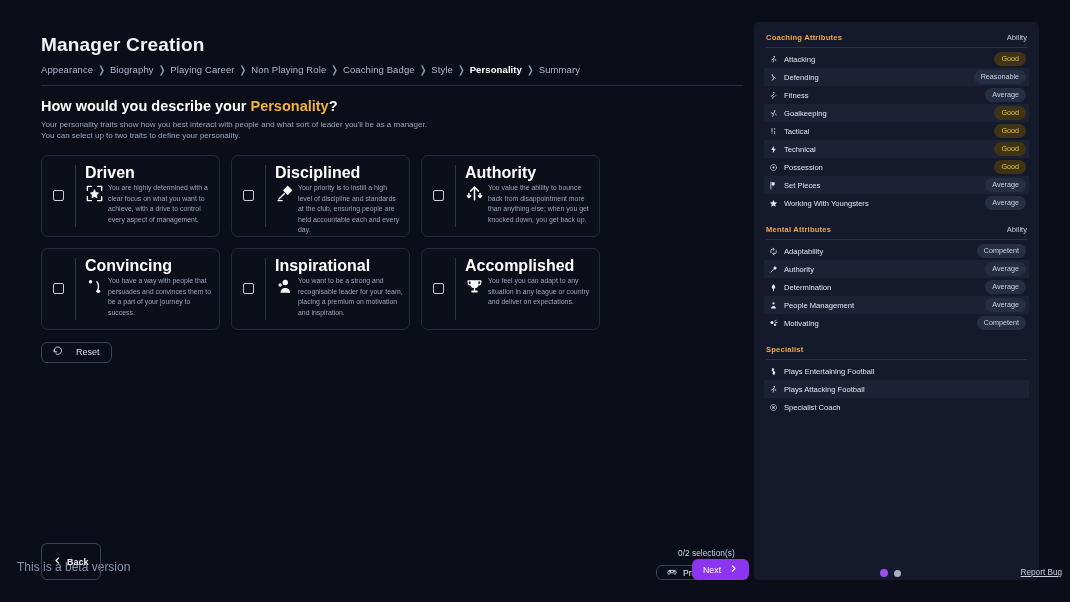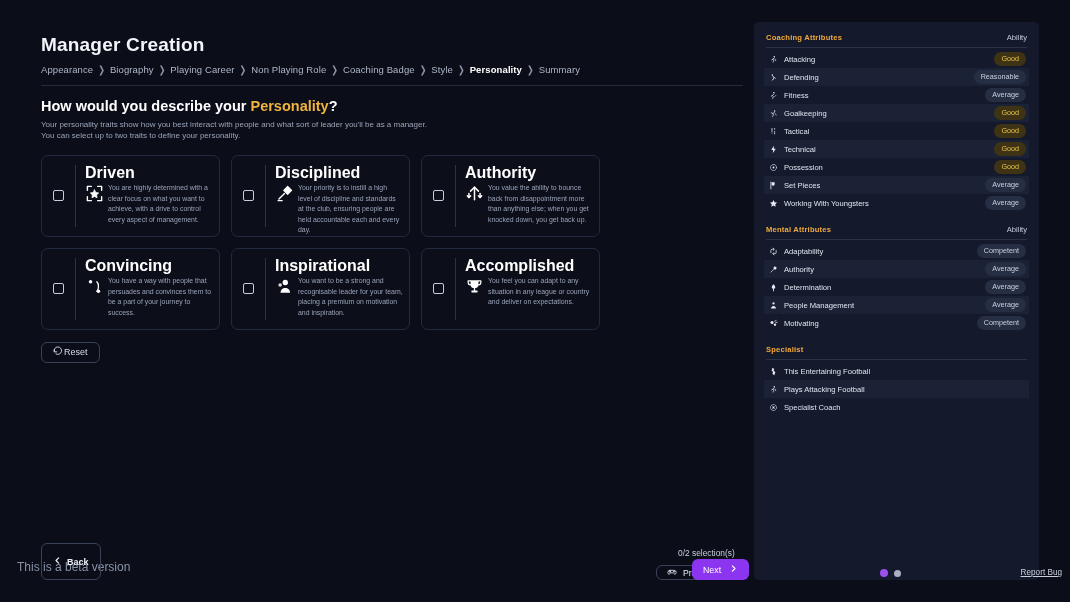--- a/index.html
+++ b/index.html
@@ -134,21 +134,21 @@
     font-size: 6.9px;
     line-height: 1.52;
     color: #9aa3b8;
     flex: 1;
   }
 
   .reset-btn {
     margin-top: 12px;
     display: inline-flex;
     align-items: center;
-    gap: 1px;
+    gap: 13px;
     height: 21px;
     padding: 0 11px;
     border: 1px solid #3a4258;
     border-radius: 6px;
     background: transparent;
     color: #d7dceb;
     font-size: 9px;
     font-family: "Liberation Sans", sans-serif;
     cursor: pointer;
   }
@@ -695,21 +695,21 @@
       <span class="sec-title">Specialist</span>
     </div>
     <div class="sec-underline"></div>
     <div id="tendencies-list">
         <div class="tend-row">
           <span class="attr-icon">
             <svg viewBox="0 0 24 24" fill="none" stroke="currentColor" stroke-width="1" stroke-linecap="round" stroke-linejoin="round">
               <path d="M9 2l5 3-2 5 5 3-3 9-5-4 2-5-4-3z" fill="currentColor" stroke="none"></path>
             </svg>
           </span>
-          <span class="tend-label">This Entertaining Football</span>
+          <span class="tend-label">Plays Entertaining Football</span>
         </div>
         <div class="tend-row alt">
           <span class="attr-icon">
             <svg viewBox="0 0 24 24" fill="none" stroke="currentColor" stroke-width="2" stroke-linecap="round" stroke-linejoin="round">
               <circle cx="14" cy="4.5" r="2" fill="currentColor" stroke="none"></circle>
               <path d="M14 8l-3.5 3 2 3-1.5 5M10.5 11L7 13M16 11l2 4" stroke-width="2"></path>
             </svg>
           </span>
           <span class="tend-label">Plays Attacking Football</span>
         </div>

